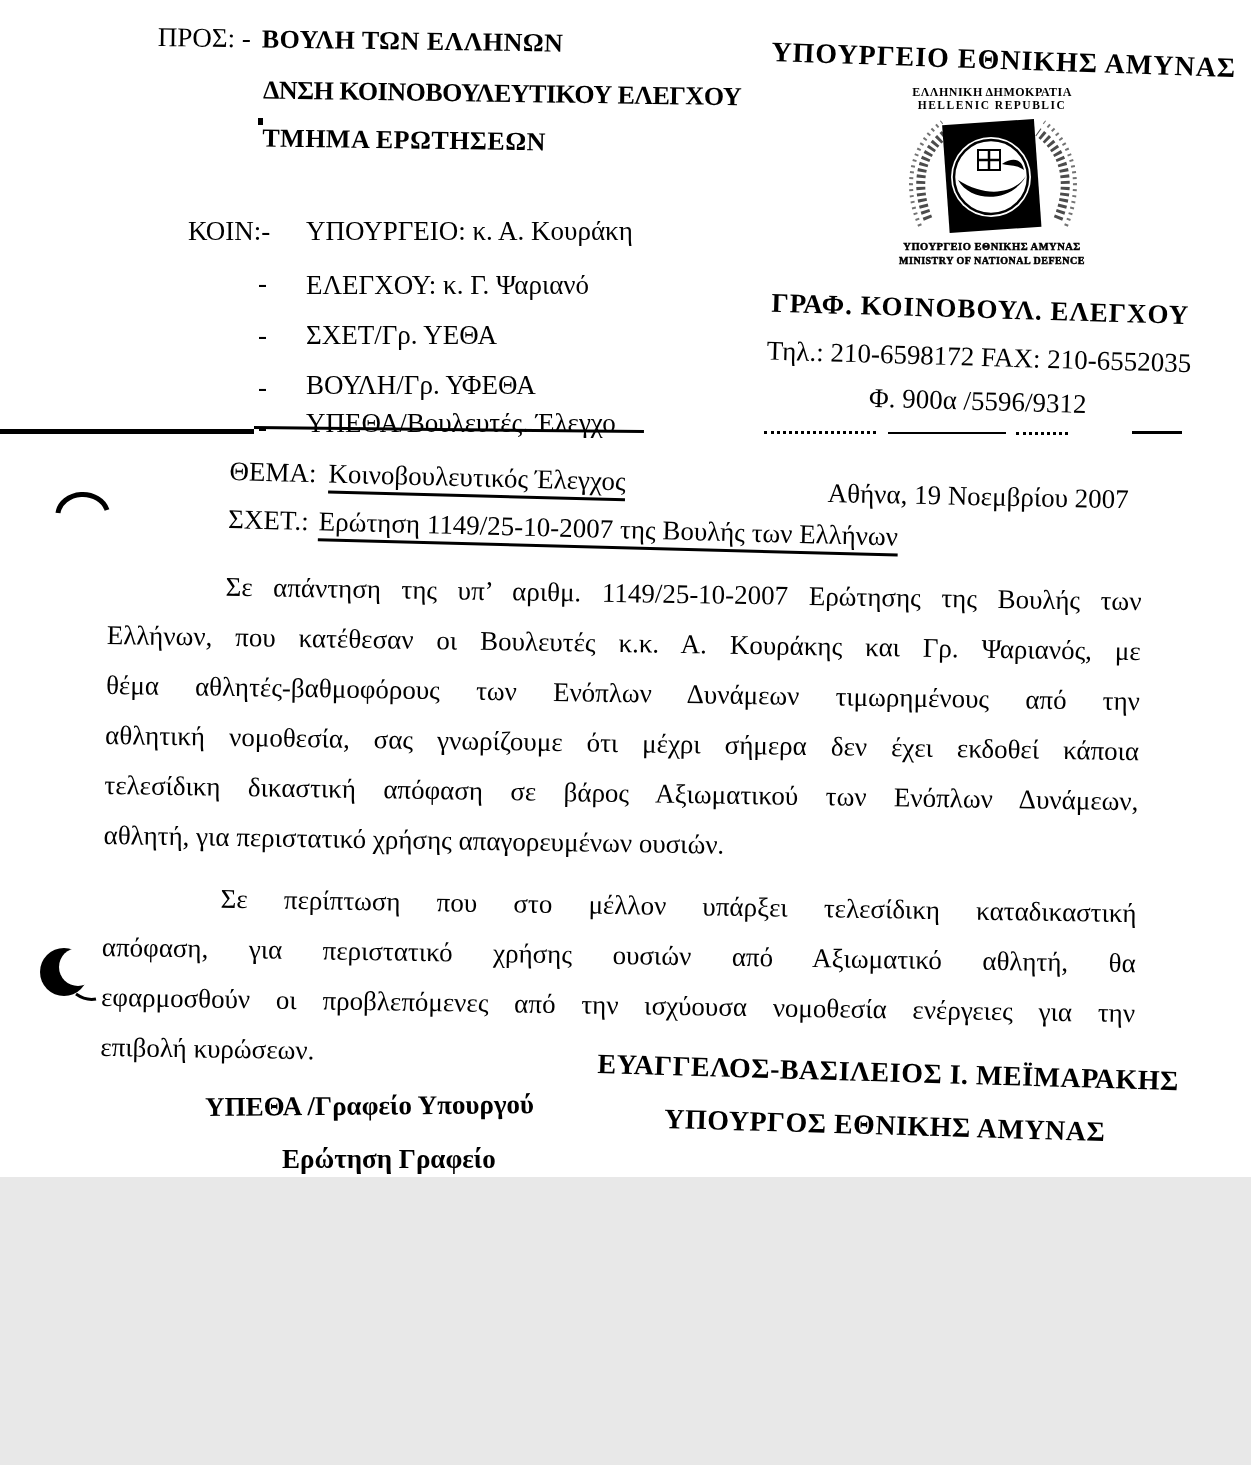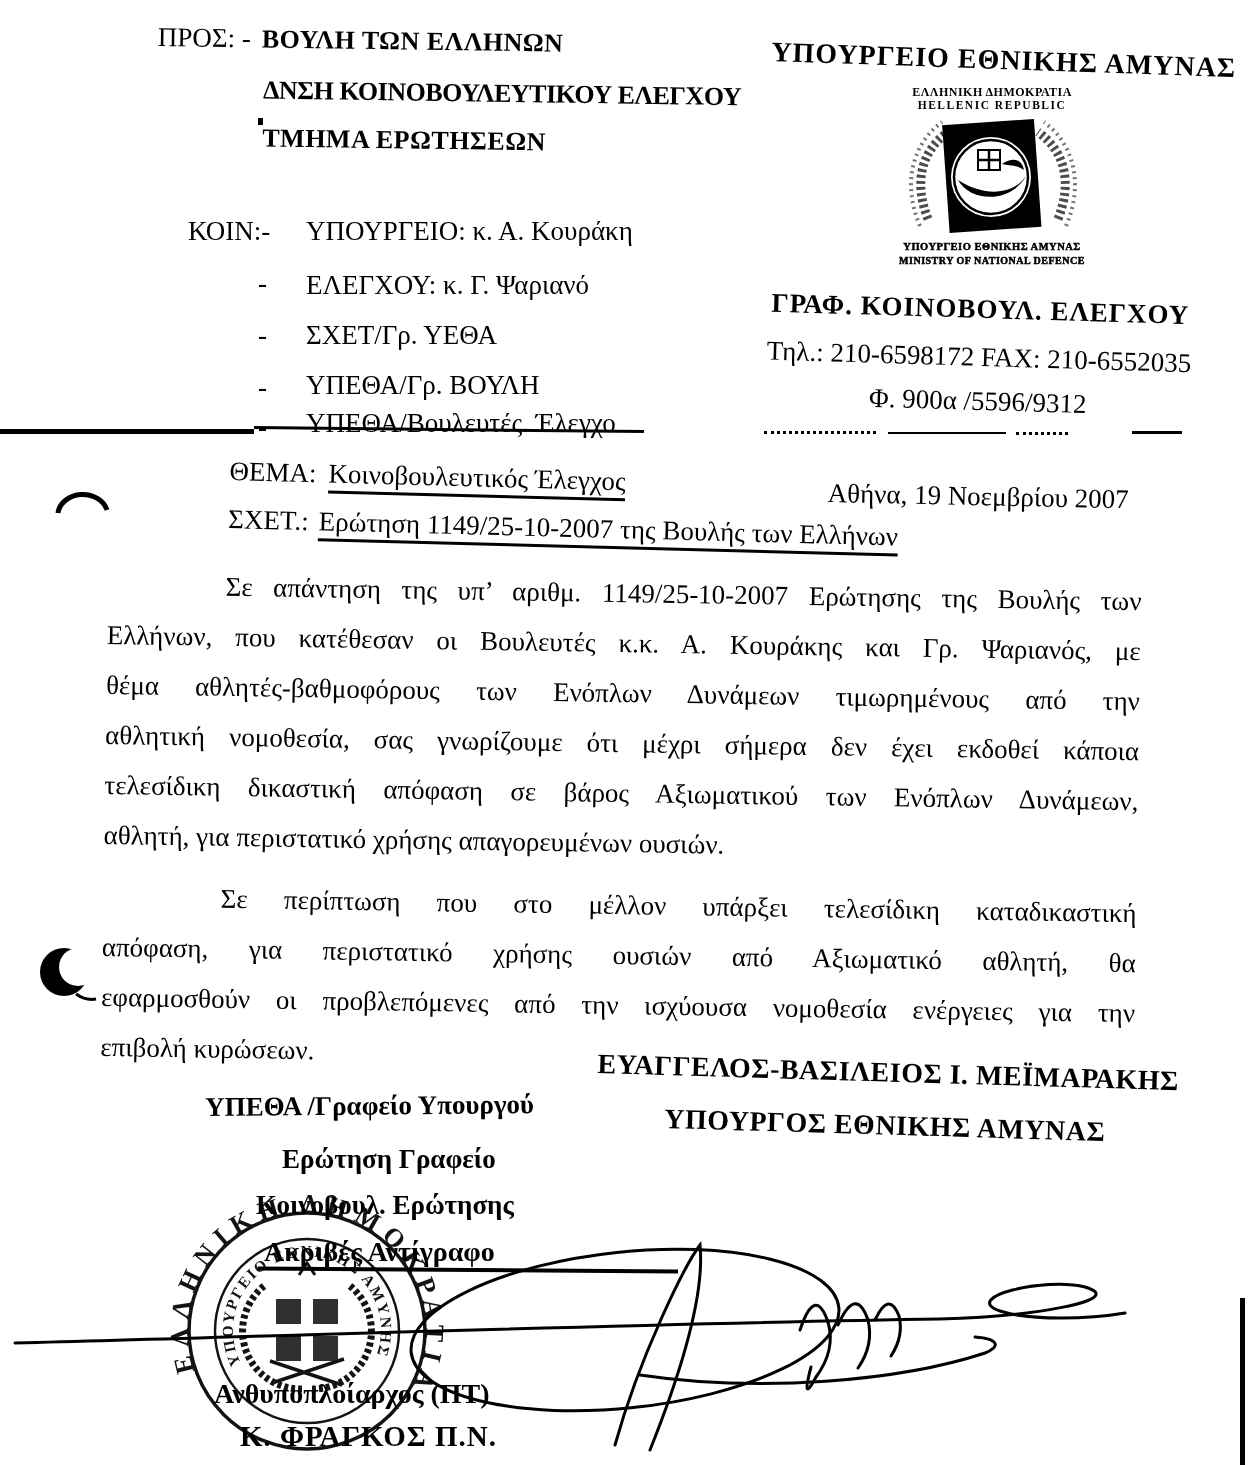--- a/index.html
+++ b/index.html
@@ -1,17 +1,17 @@
 <!DOCTYPE html>
 <html><head>
 <meta charset="utf-8">
 <style>
   html,body{margin:0;padding:0;background:#e8e8e8;}
   #page{
-    position:relative;width:1251px;height:1465px;margin:0 auto;
+    position:relative;width:1251px;height:1177px;margin:0 auto;
     background:#ffffff;color:#000;overflow:hidden;
     font-family:"Liberation Serif", serif;
   }
   .abs{position:absolute;}
   .b{font-weight:bold;}
   .fs26{font-size:26px;}
   .fs27{font-size:27px;}
   .fs28{font-size:28px;}
   .fs29{font-size:29px;}
   .caps{letter-spacing:0.5px;}
@@ -83,21 +83,21 @@
   </div>
 
   <div class="abs" style="left:152px;top:216px;margin-left:36px;">
     <span class="fs27">ΚΟΙΝ:-</span>
     <span class="fs27" style="position:absolute;left:118px;top:0;white-space:nowrap;">ΥΠΟΥΡΓΕΙΟ: κ. Α. Κουράκη</span>
     <span class="fs27" style="position:absolute;left:70px;top:52px;">-</span>
     <span class="fs27" style="position:absolute;left:118px;top:54px;white-space:nowrap;">ΕΛΕΓΧΟΥ: κ. Γ. Ψαριανό</span>
     <span class="fs27" style="position:absolute;left:70px;top:104px;">-</span>
     <span class="fs27" style="position:absolute;left:118px;top:104px;white-space:nowrap;">ΣΧΕΤ/Γρ. ΥΕΘΑ</span>
     <span class="fs27" style="position:absolute;left:70px;top:156px;">-</span>
-    <span class="fs27" style="position:absolute;left:118px;top:154px;white-space:nowrap;">ΥΠΕΘΑ/Γρ. ΒΟΥΛΗ</span>
+    <span class="fs27" style="position:absolute;left:118px;top:154px;white-space:nowrap;">ΒΟΥΛΗ/Γρ. ΥΦΕΘΑ</span>
     <span class="fs27 b" style="position:absolute;left:70px;top:196px;">-</span>
     <span class="fs27" style="position:absolute;left:118px;top:192px;white-space:nowrap;">ΥΠΕΘΑ/Βουλευτές. Έλεγχο</span>
   </div>
 
   <div class="abs blackbar" style="left:0;top:429px;width:254px;height:5px;"></div>
   <div class="abs blackbar" style="left:254px;top:426px;width:390px;height:3px;transform:rotate(0.6deg);transform-origin:left top;"></div>
   <div class="abs dotted" style="left:764px;top:431px;width:112px;"></div>
   <div class="abs dashed-solid" style="left:888px;top:432px;width:118px;"></div>
   <div class="abs dotted" style="left:1016px;top:432px;width:52px;"></div>
   <div class="abs dashed-solid" style="left:1132px;top:431px;width:50px;border-top-width:3px;"></div>

